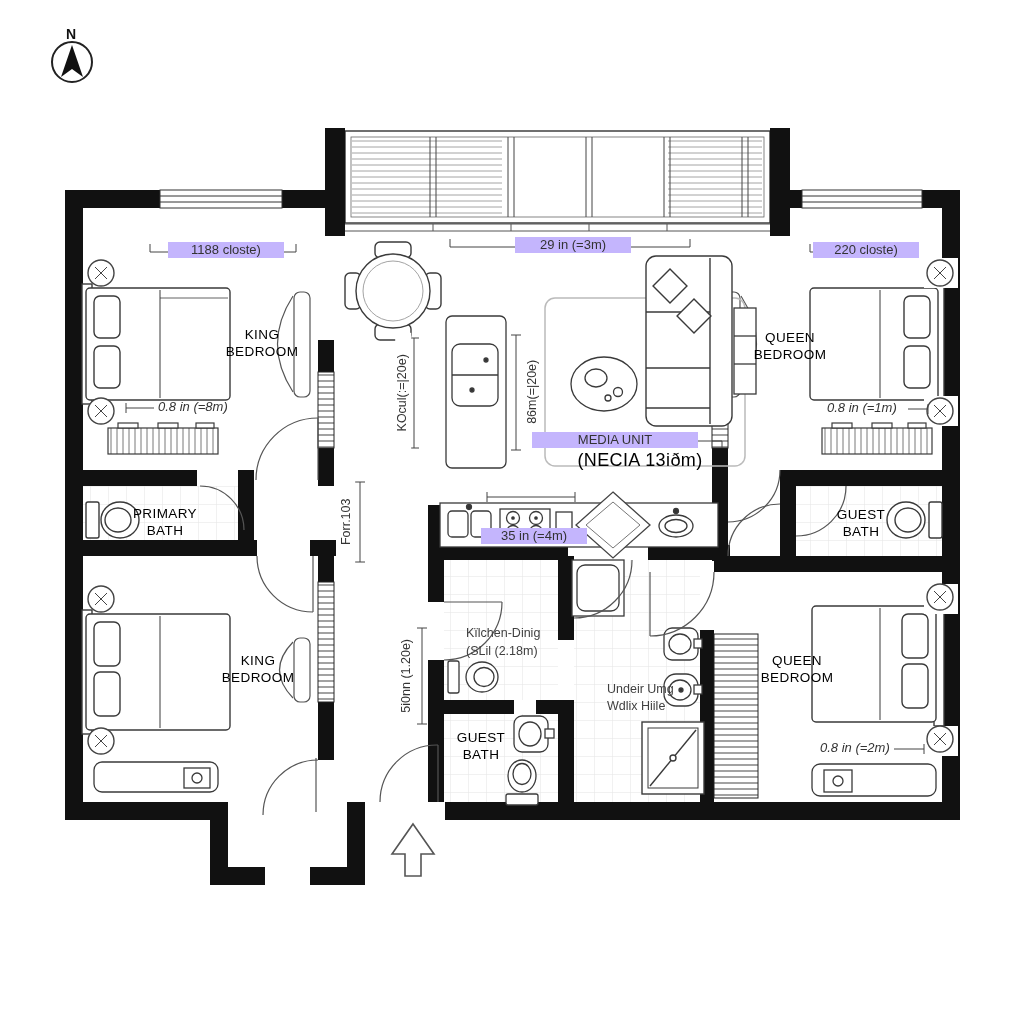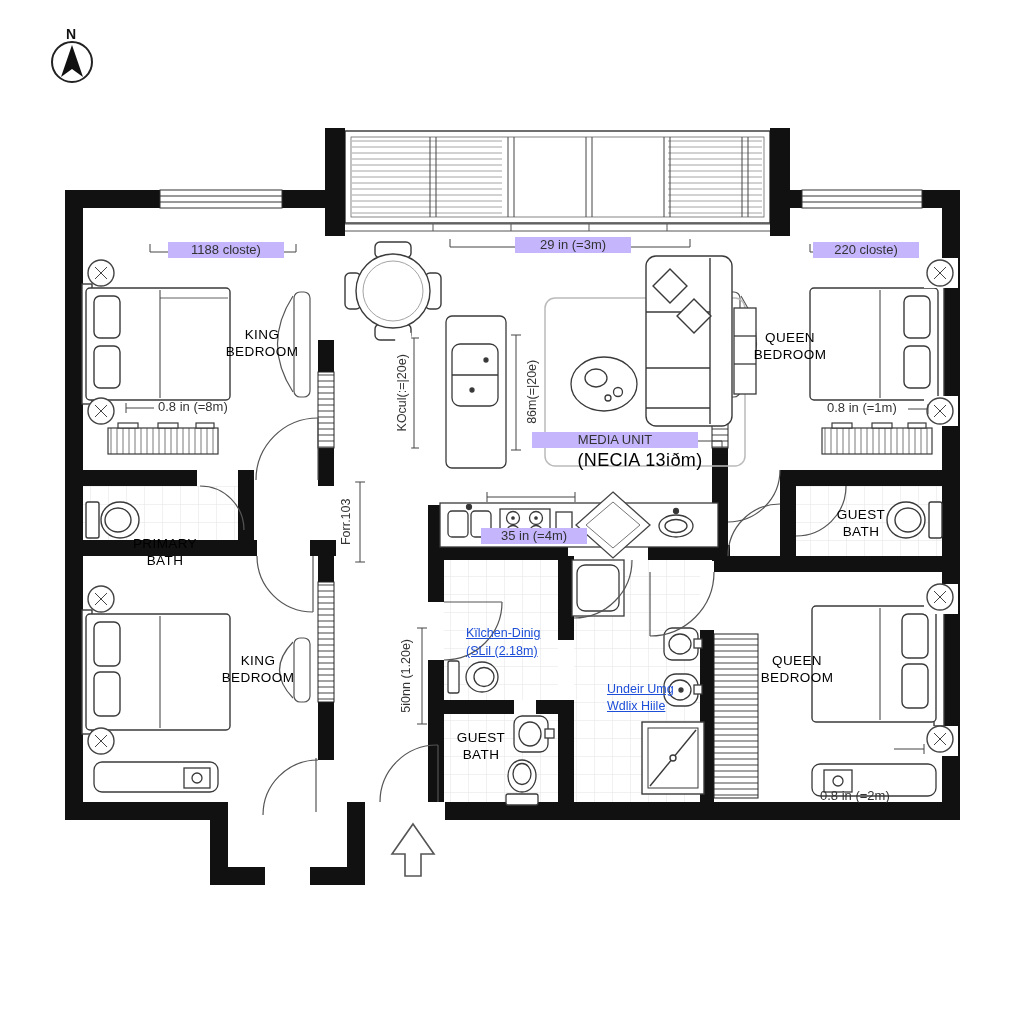--- a/index.html
+++ b/index.html
@@ -2,24 +2,24 @@
 <html><head>
 <meta charset="utf-8">
 <style>
   html,body{margin:0;padding:0;background:#fff;}
   .stage{position:relative;width:1024px;height:1024px;background:#fff;overflow:hidden;
          font-family:"Liberation Sans","DejaVu Sans",sans-serif;}
   svg.plan{position:absolute;left:0;top:0;}
   .lbl{position:absolute;color:#2b2b2b;line-height:1.25;}
   .room{font-size:13.5px;letter-spacing:.4px;text-align:center;color:#000000;}
   .dim{font-size:13px;color:#333;background:#c4b5fd;text-align:center;white-space:nowrap;padding:0 3px;}
-  .dim-plain{font-size:13px;color:#333;white-space:nowrap;}
+  .dim-plain{font-size:13px;color:#333;white-space:nowrap;font-style:italic;}
   .vdim{font-size:12.5px;color:#333;background:#fff;text-align:center;white-space:nowrap;
         transform:rotate(-90deg);transform-origin:center;}
-  .small2{font-size:12.5px;color:#1d4ed8;white-space:nowrap;text-decoration:underline;}
+  .small2{font-size:12.5px;color:#404040;white-space:nowrap;}
   .compassN{font-size:14px;font-weight:bold;color:#111;text-align:center;}
 </style>
 </head>
 <body>
 
 <div class="stage">
 
 <svg class="plan" width="1024" height="1024" viewBox="0 0 1024 1024">
   <defs>
     <pattern id="tile" width="18" height="18" patternUnits="userSpaceOnUse">
@@ -394,32 +394,32 @@
 
 <div class="lbl dim-plain" style="left:158px;top:399px;">0.8 in (=8m)</div>
 <div class="lbl dim-plain" style="left:827px;top:400px;">0.8 in (=1m)</div>
 
 <div class="lbl vdim" style="left:343px;top:385px;width:120px;">KOcul(:=|20e)</div>
 <div class="lbl vdim" style="left:473px;top:384px;width:120px;">86m(=|20e)</div>
 
 <div class="lbl dim" style="left:532px;top:432px;width:160px;">MEDIA UNIT</div>
 <div class="lbl room" style="left:560px;top:449px;width:160px;font-size:18px;">(NECIA 13iðm)</div>
 
-<div class="lbl room" style="left:120px;top:506px;width:90px;margin-top:30px;">PRIMARY BATH</div>
+<div class="lbl room" style="left:120px;top:506px;width:90px;">PRIMARY BATH</div>
 <div class="lbl dim" style="left:481px;top:488px;width:100px;margin-top:40px;">35 in (=4m)</div>
 <div class="lbl room" style="left:831px;top:507px;width:60px;">GUEST BATH</div>
 
 <div class="lbl vdim" style="left:302px;top:514px;width:90px;">Forr.103</div>
 <div class="lbl vdim" style="left:352px;top:668px;width:110px;">5i0nn (1.20e)</div>
 
 <div class="lbl small2" style="left:466px;top:626px;">Kïlchen-Dinig</div>
 <div class="lbl small2" style="left:466px;top:644px;">(SLil (2.18m)</div>
 
 <div class="lbl room" style="left:213px;top:653px;width:90px;">KING BEDROOM</div>
 <div class="lbl room" style="left:752px;top:653px;width:90px;">QUEEN BEDROOM</div>
 
 <div class="lbl small2" style="left:607px;top:682px;">Undeir Umg</div>
 <div class="lbl small2" style="left:607px;top:699px;">Wdlix Hiile</div>
 
 <div class="lbl room" style="left:451px;top:730px;width:60px;">GUEST BATH</div>
-<div class="lbl dim-plain" style="left:820px;top:740px;margin-top:48px;">0.8 in (=2m)</div>
+<div class="lbl dim-plain" style="left:820px;top:740px;">0.8 in (=2m)</div>
 
 </div>
 
 </body></html>

